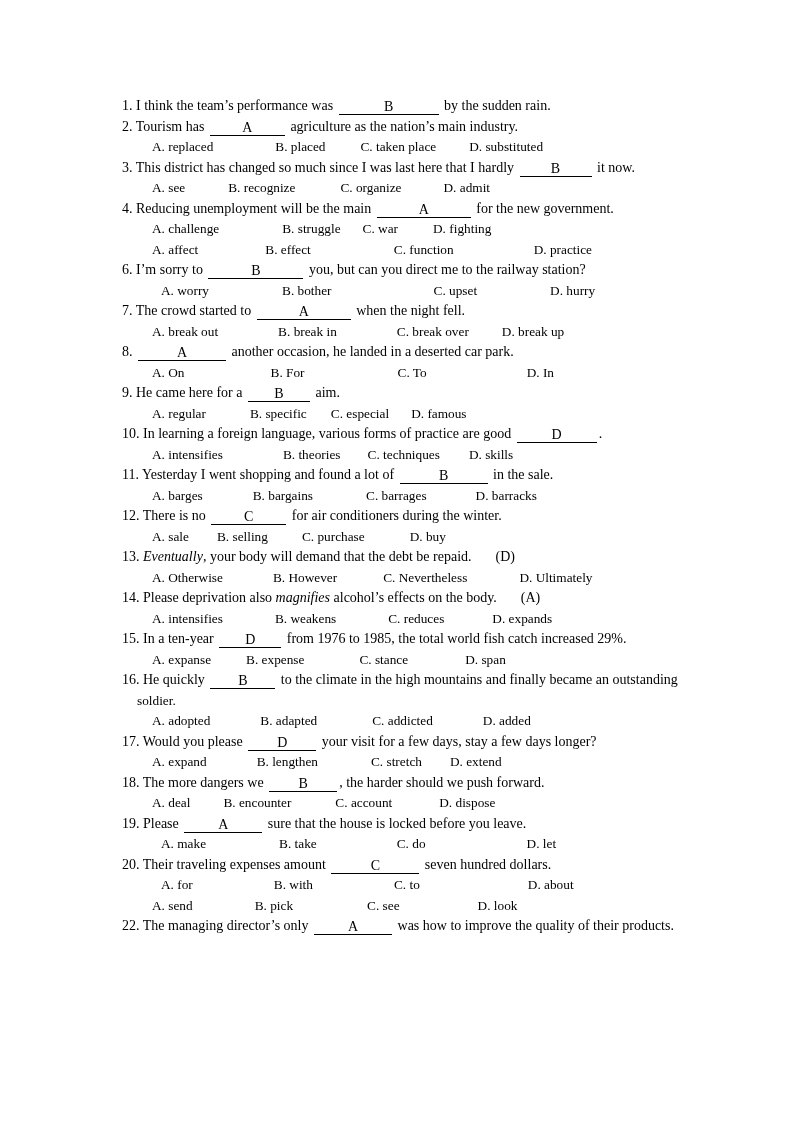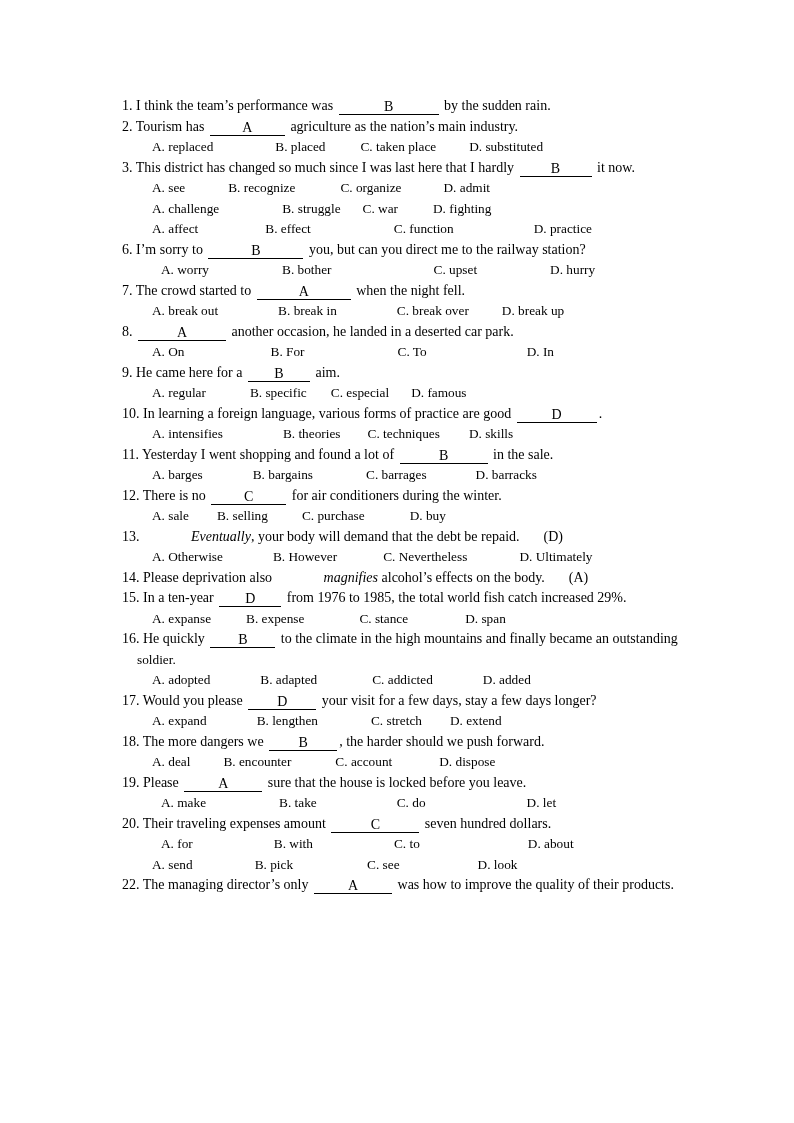--- a/index.html
+++ b/index.html
@@ -45,21 +45,20 @@
     padding-left: 15px;
   }
   .qnum {
     display: inline;
   }
   .stem-text {
     display: inline;
   }
   .italic-word {
     font-style: italic;
-    margin-left: 48px;
   }
   .blank {
     display: inline-block;
     border-bottom: 1px solid #000000;
     text-align: center;
     vertical-align: baseline;
     line-height: 17px;
     height: 16px;
     margin: 0 2px;
     position: relative;
@@ -94,20 +93,21 @@
       </div>
       <div class="question-block">
         <div class="stem-line"><span class="qnum">2.</span> <span class="stem-text">Tourism has</span> <span class="blank" style="width: 75px;">A</span> <span class="stem-text">agriculture as the nation’s main industry.</span></div>
         <div class="options-line"><span class="spacer" style="width: 15px;"></span><span class="option">A. replaced</span><span class="spacer" style="width: 62px;"></span><span class="option">B. placed</span><span class="spacer" style="width: 35px;"></span><span class="option">C. taken place</span><span class="spacer" style="width: 33px;"></span><span class="option">D. substituted</span></div>
       </div>
       <div class="question-block">
         <div class="stem-line"><span class="qnum">3.</span> <span class="stem-text">This district has changed so much since I was last here that I hardly</span> <span class="blank" style="width: 72px;">B</span> <span class="stem-text">it now.</span></div>
         <div class="options-line"><span class="spacer" style="width: 15px;"></span><span class="option">A. see</span><span class="spacer" style="width: 43px;"></span><span class="option">B. recognize</span><span class="spacer" style="width: 45px;"></span><span class="option">C. organize</span><span class="spacer" style="width: 42px;"></span><span class="option">D. admit</span></div>
       </div>
       <div class="question-block">
+        <div class="stem-line"><span class="qnum">4.</span> <span class="stem-text">Reducing unemployment will be the main</span> <span class="blank" style="width: 94px;">A</span> <span class="stem-text">for the new government.</span></div>
         <div class="options-line"><span class="spacer" style="width: 15px;"></span><span class="option">A. challenge</span><span class="spacer" style="width: 63px;"></span><span class="option">B. struggle</span><span class="spacer" style="width: 22px;"></span><span class="option">C. war</span><span class="spacer" style="width: 35px;"></span><span class="option">D. fighting</span></div>
       </div>
       <div class="question-block">
         <div class="options-line"><span class="spacer" style="width: 15px;"></span><span class="option">A. affect</span><span class="spacer" style="width: 67px;"></span><span class="option">B. effect</span><span class="spacer" style="width: 83px;"></span><span class="option">C. function</span><span class="spacer" style="width: 80px;"></span><span class="option">D. practice</span></div>
       </div>
       <div class="question-block">
         <div class="stem-line"><span class="qnum">6.</span> <span class="stem-text">I’m sorry to</span> <span class="blank" style="width: 95px;">B</span> <span class="stem-text">you, but can you direct me to the railway station?</span></div>
         <div class="options-line"><span class="spacer" style="width: 24px;"></span><span class="option">A. worry</span><span class="spacer" style="width: 73px;"></span><span class="option">B. bother</span><span class="spacer" style="width: 102px;"></span><span class="option">C. upset</span><span class="spacer" style="width: 73px;"></span><span class="option">D. hurry</span></div>
       </div>
       <div class="question-block">
@@ -133,20 +133,21 @@
       <div class="question-block">
         <div class="stem-line"><span class="qnum">12.</span> <span class="stem-text">There is no</span> <span class="blank" style="width: 75px;">C</span> <span class="stem-text">for air conditioners during the winter.</span></div>
         <div class="options-line"><span class="spacer" style="width: 15px;"></span><span class="option">A. sale</span><span class="spacer" style="width: 28px;"></span><span class="option">B. selling</span><span class="spacer" style="width: 34px;"></span><span class="option">C. purchase</span><span class="spacer" style="width: 45px;"></span><span class="option">D. buy</span></div>
       </div>
       <div class="question-block">
         <div class="stem-line"><span class="qnum">13.</span> <span class="italic-word">Eventually</span><span class="stem-text">, your body will demand that the debt be repaid.</span><span class="spacer" style="width: 24px;"></span><span class="paren-answer">(D)</span></div>
         <div class="options-line"><span class="spacer" style="width: 15px;"></span><span class="option">A. Otherwise</span><span class="spacer" style="width: 50px;"></span><span class="option">B. However</span><span class="spacer" style="width: 46px;"></span><span class="option">C. Nevertheless</span><span class="spacer" style="width: 52px;"></span><span class="option">D. Ultimately</span></div>
       </div>
       <div class="question-block">
         <div class="stem-line"><span class="qnum">14.</span> <span class="stem-text">Please deprivation also</span> <span class="italic-word">magnifies</span> <span class="stem-text">alcohol’s effects on the body.</span><span class="spacer" style="width: 24px;"></span><span class="paren-answer">(A)</span></div>
+        <div class="options-line"><span class="spacer" style="width: 15px;"></span><span class="option">A. intensifies</span><span class="spacer" style="width: 52px;"></span><span class="option">B. weakens</span><span class="spacer" style="width: 52px;"></span><span class="option">C. reduces</span><span class="spacer" style="width: 48px;"></span><span class="option">D. expands</span></div>
       </div>
       <div class="question-block">
         <div class="stem-line"><span class="qnum">15.</span> <span class="stem-text">In a ten-year</span> <span class="blank" style="width: 62px;">D</span> <span class="stem-text">from 1976 to 1985, the total world fish catch increased 29%.</span></div>
         <div class="options-line"><span class="spacer" style="width: 15px;"></span><span class="option">A. expanse</span><span class="spacer" style="width: 35px;"></span><span class="option">B. expense</span><span class="spacer" style="width: 55px;"></span><span class="option">C. stance</span><span class="spacer" style="width: 57px;"></span><span class="option">D. span</span></div>
       </div>
       <div class="question-block">
         <div class="stem-line"><span class="qnum">16.</span> <span class="stem-text">He quickly</span> <span class="blank" style="width: 65px;">B</span> <span class="stem-text">to the climate in the high mountains and finally became an outstanding</span></div>
         <div class="stem-cont">soldier.</div>
         <div class="options-line"><span class="spacer" style="width: 15px;"></span><span class="option">A. adopted</span><span class="spacer" style="width: 50px;"></span><span class="option">B. adapted</span><span class="spacer" style="width: 55px;"></span><span class="option">C. addicted</span><span class="spacer" style="width: 50px;"></span><span class="option">D. added</span></div>
       </div>

